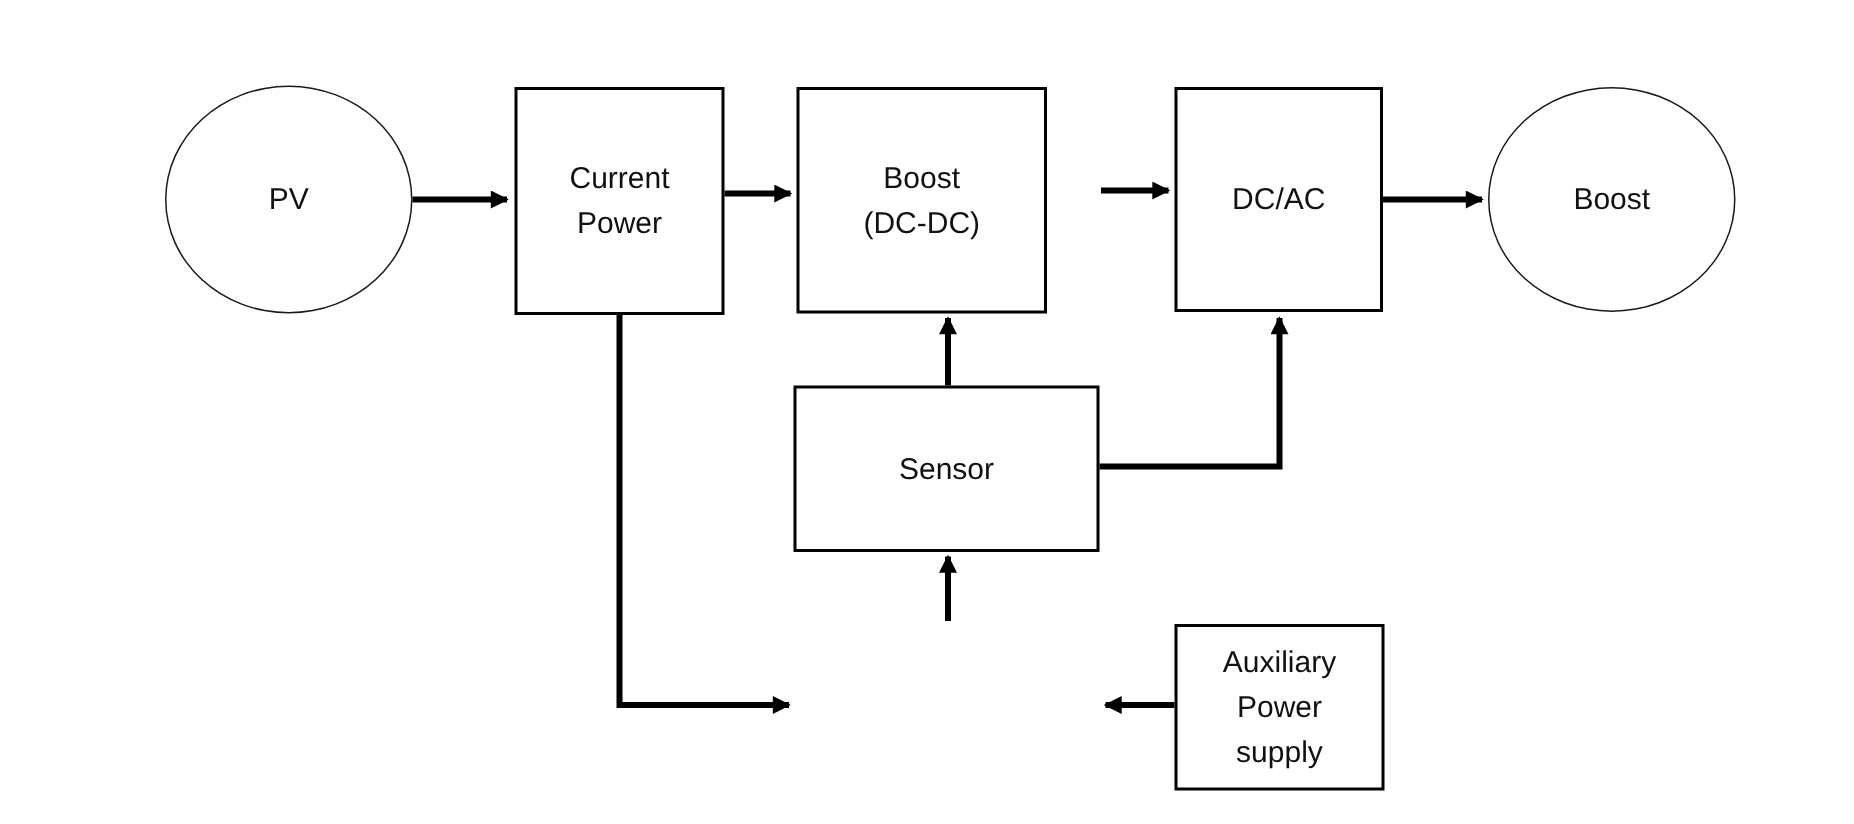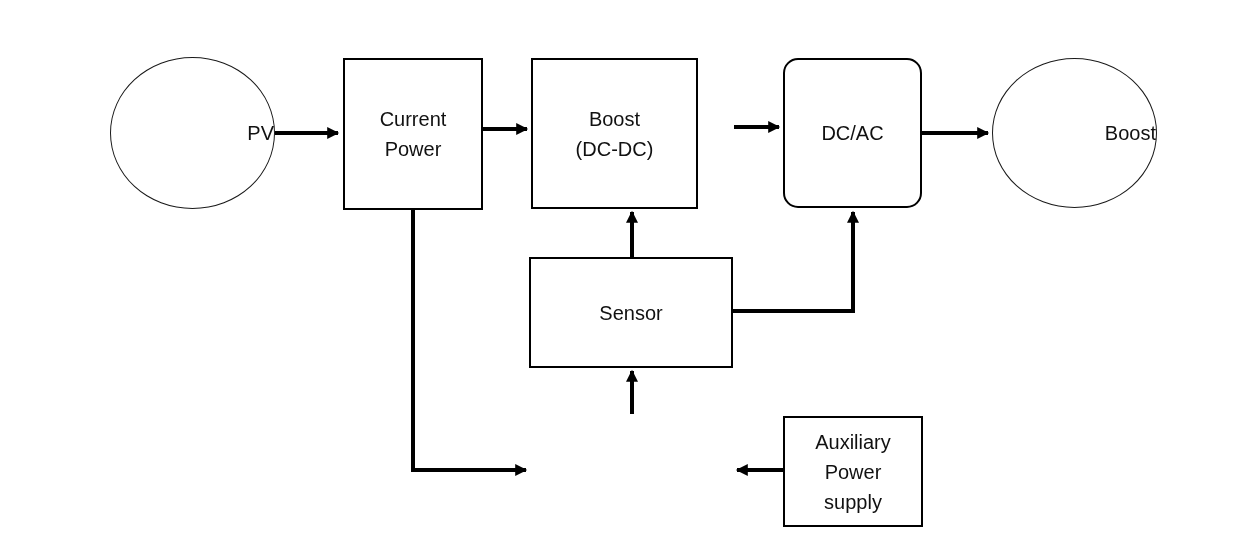--- a/index.html
+++ b/index.html
@@ -30,27 +30,26 @@
   }
   .node .label {
     white-space: pre-line;
   }
   .rect {
     border: 2px solid #000000;
   }
   .ellipse {
     border: 1.5px solid #1a1a1a;
     border-radius: 50%;
-    justify-content: flex-end;
   }
   
   #node-pv            { left: 110px; top:  57px; width: 165px; height: 152px; }
   #node-current-sensor{ left: 343px; top:  58px; width: 140px; height: 152px; }
   #node-boost         { left: 531px; top:  58px; width: 167px; height: 151px; }
-  #node-dcac          { left: 783px; top:  58px; width: 139px; height: 150px; border-radius: 15px; }
+  #node-dcac          { left: 783px; top:  58px; width: 139px; height: 150px; }
   #node-grid          { left: 992px; top:  58px; width: 165px; height: 150px; }
   #node-driver        { left: 529px; top: 257px; width: 204px; height: 111px; }
   #node-mcu           { left: 530px; top: 414px; width: 203px; height: 112px; }
   #node-aux           { left: 783px; top: 416px; width: 140px; height: 111px; }
 
   .edges-overlay {
     position: absolute;
     left: 0;
     top: 0;
     pointer-events: none;

